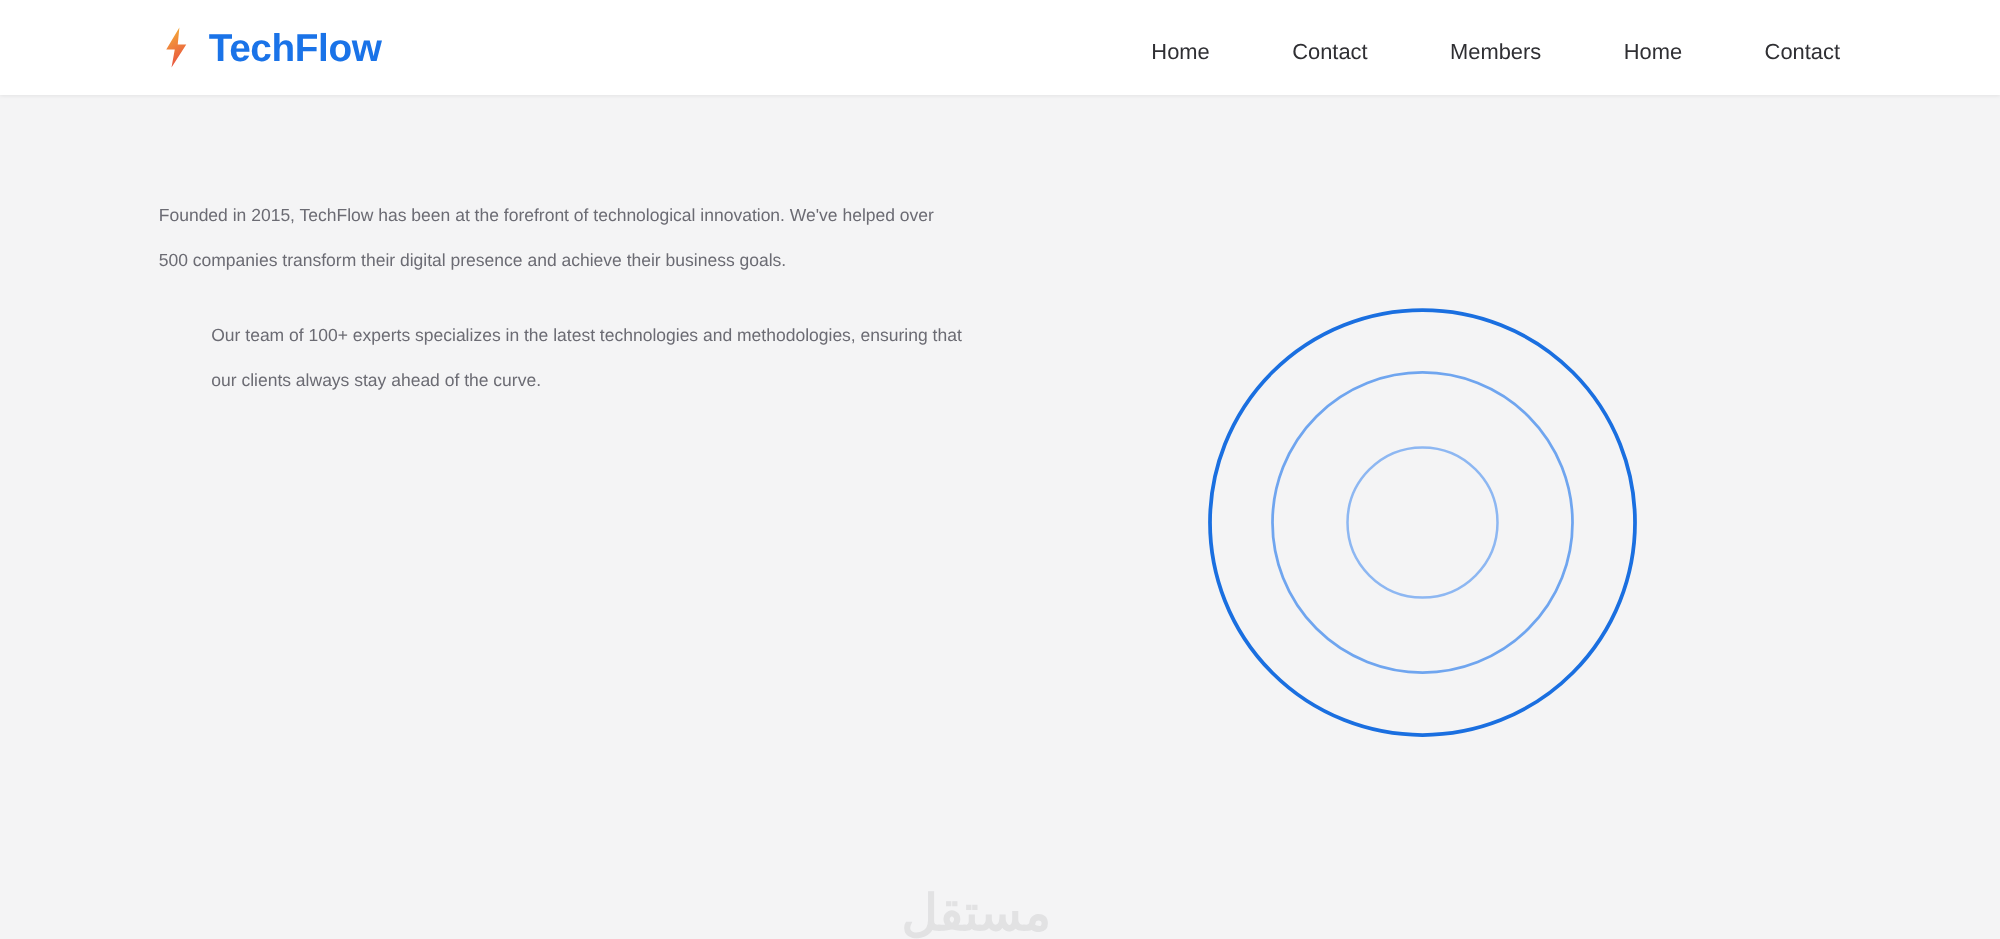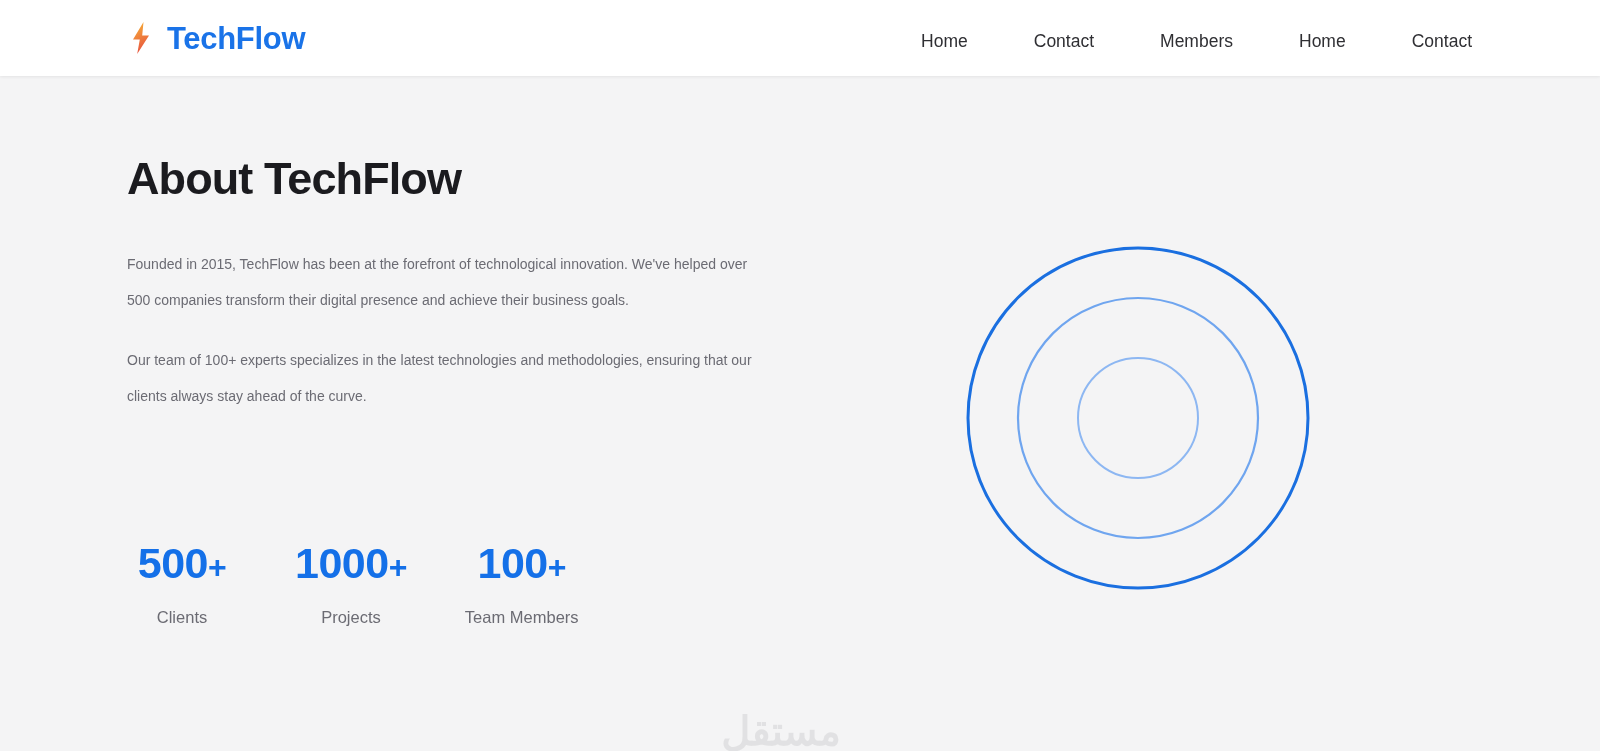--- a/index.html
+++ b/index.html
@@ -107,21 +107,21 @@
     margin-bottom: 42px;
   }
 
   .about-paragraph {
     font-size: 14px;
     line-height: 36px;
     color: #6b6b73;
     max-width: 625px;
     margin-bottom: 24px;
   }
-  .about-paragraph:last-of-type { margin-bottom: 0; }
+  .about-paragraph:last-of-type { margin-bottom: 0; margin-left: 42px; }
 
   
   .stats-row {
     position: absolute;
     left: 127px;
     top: 465px;
     display: flex;
     align-items: flex-start;
   }
 
@@ -211,49 +211,24 @@
       <a class="nav-link" href="#">Home</a>
       <a class="nav-link" href="#">Contact</a>
     </nav>
 
   </div>
 </header>
 
 <main class="about-section">
 
   <div class="about-text">
-    <h1 class="page-title">About TechFlow</h1>
     <p class="about-paragraph">Founded in 2015, TechFlow has been at the forefront of technological innovation. We've helped over 500 companies transform their digital presence and achieve their business goals.</p>
     <p class="about-paragraph">Our team of 100+ experts specializes in the latest technologies and methodologies, ensuring that our clients always stay ahead of the curve.</p>
   </div>
 
-  <div class="stats-row">
-
-    <div class="stat-block">
-      <div class="stat-value">
-        <span>500</span><span class="plus">+</span>
-      </div>
-      <div class="stat-label">Clients</div>
-    </div>
-
-    <div class="stat-block">
-      <div class="stat-value">
-        <span>1000</span><span class="plus">+</span>
-      </div>
-      <div class="stat-label">Projects</div>
-    </div>
-
-    <div class="stat-block">
-      <div class="stat-value">
-        <span>100</span><span class="plus">+</span>
-      </div>
-      <div class="stat-label">Team Members</div>
-    </div>
-
-  </div>
 
   <div class="rings-figure">
     <svg width="380" height="380" viewBox="0 0 380 380" aria-hidden="true">
       <circle cx="190" cy="190" r="170" fill="none" stroke="#1a6fe0" stroke-width="3"></circle>
       <circle cx="190" cy="190" r="120" fill="none" stroke="#6fa5ef" stroke-width="2.2"></circle>
       <circle cx="190" cy="190" r="60" fill="none" stroke="#8db7f2" stroke-width="2"></circle>
     </svg>
   </div>
 
   <div class="watermark">

